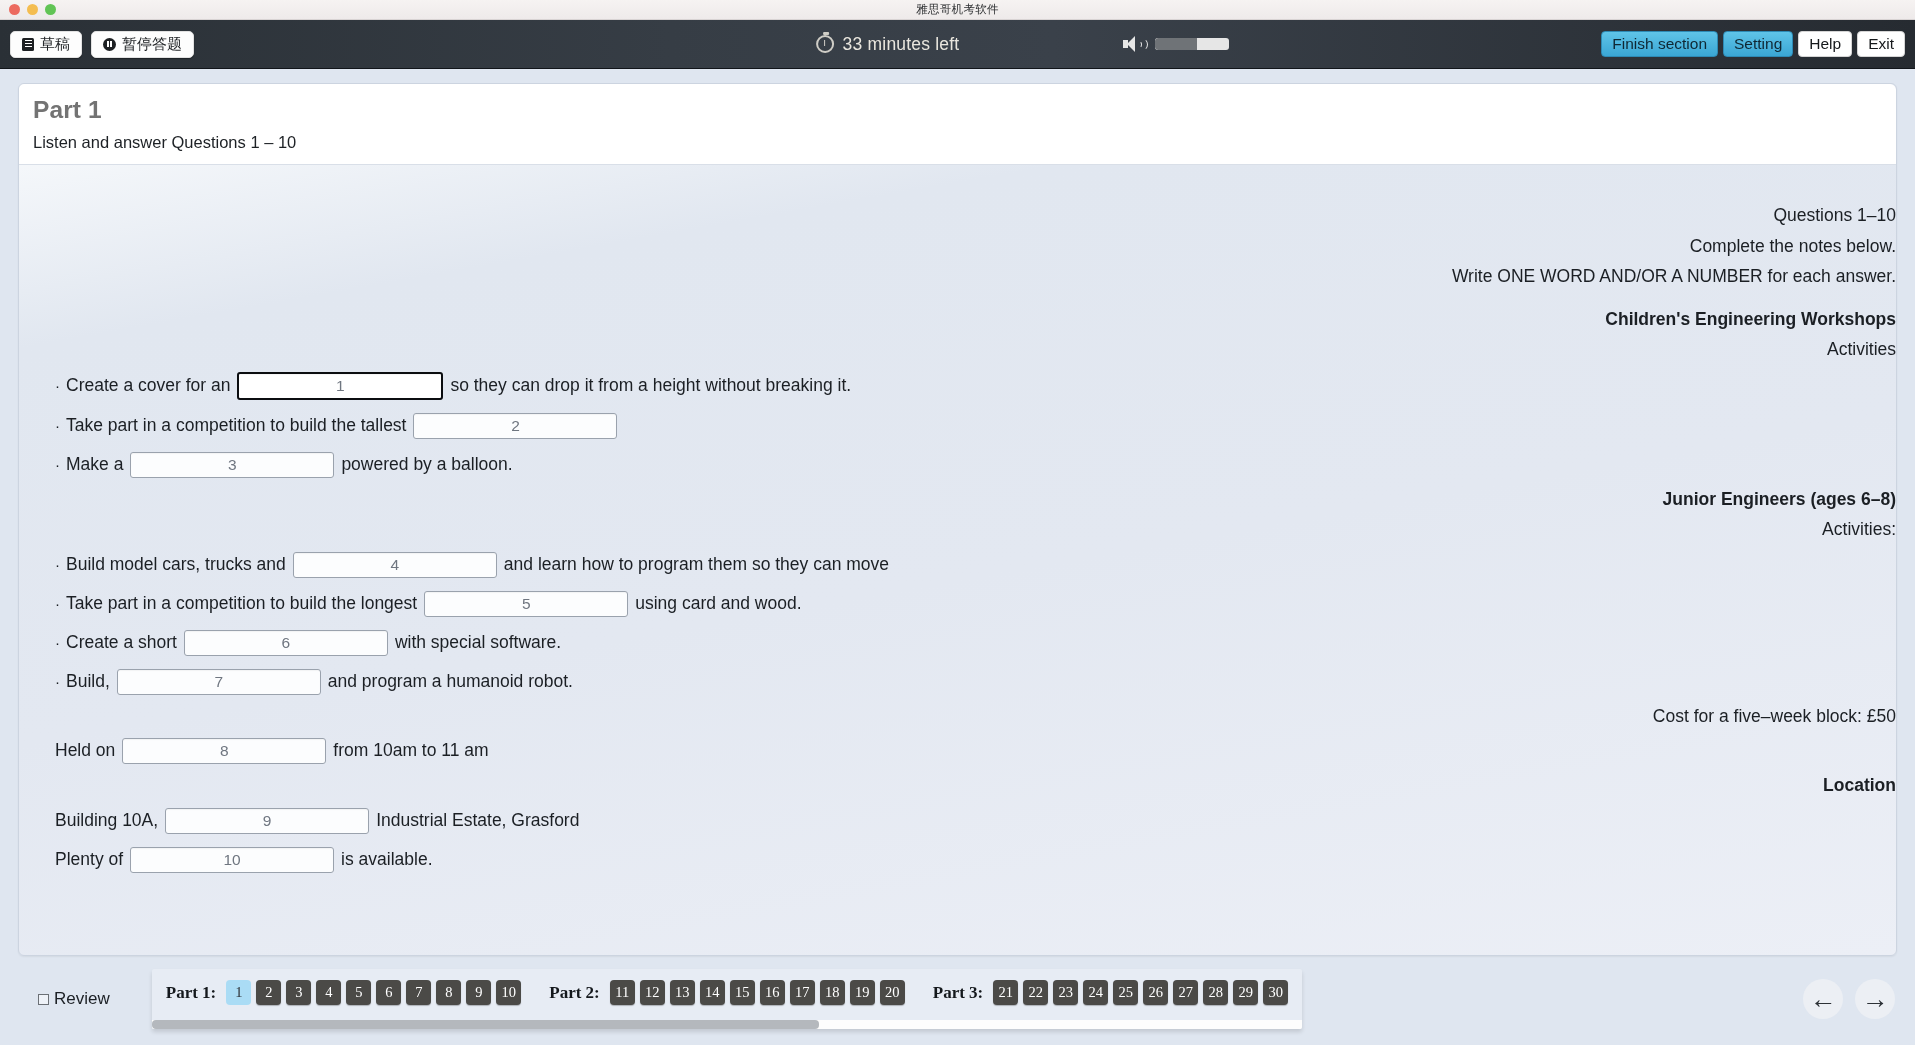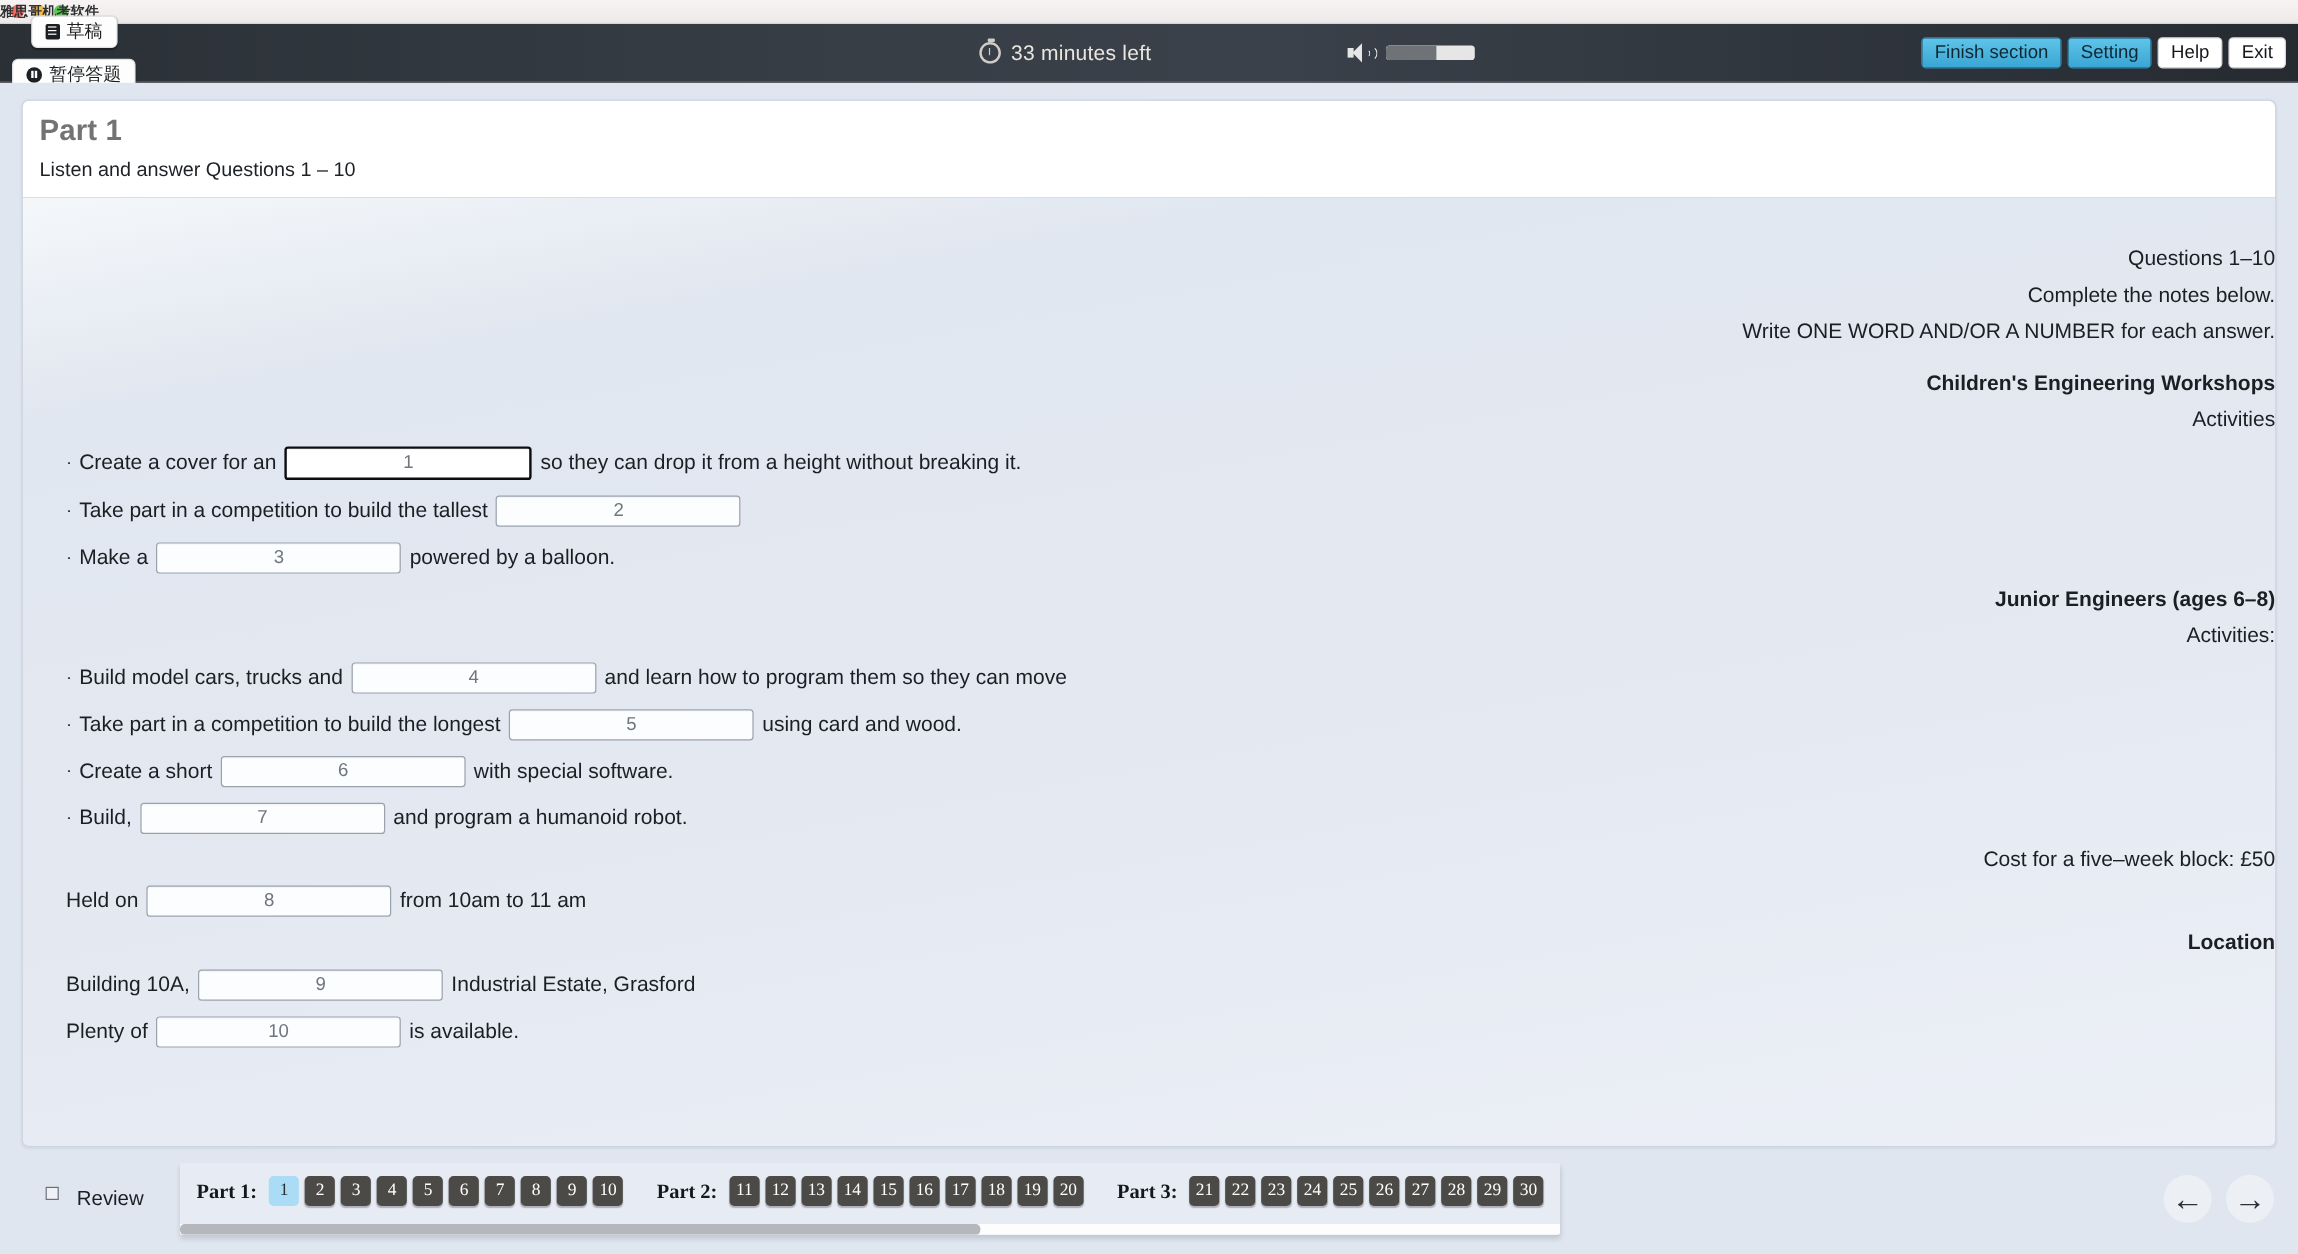--- a/index.html
+++ b/index.html
@@ -30,38 +30,39 @@
     width: 11px; height: 11px;
     border-radius: 50%;
     display: block;
   }
   .tl-close  { background: #ec6a5f; }
   .tl-min    { background: #f4bd50; }
   .tl-max    { background: #61c455; }
   #window-title {
     position: absolute;
     left: 0; right: 0;
+    text-align: center;
     font-size: 11.5px;
     color: #2f3133;
-    font-weight: 700;
+    font-weight: 400;
     letter-spacing: .3px;
     pointer-events: none;
   }
 
   
   #toolbar {
     height: 49px;
     background: linear-gradient(to right, #2a3036 0%, #363d45 35%, #3a414a 55%, #262b31 100%);
     display: flex;
     align-items: center;
     padding: 0 10px;
     position: relative;
     border-bottom: 1px solid #11151a;
   }
-  .tb-left { display: flex; gap: 9px; align-items: center; flex-direction: column; }
+  .tb-left { display: flex; gap: 9px; align-items: center; }
 
   .chip-btn {
     background: #fdfdfd;
     border: 1px solid #e2e2e2;
     border-radius: 5px;
     height: 27px;
     padding: 0 11px;
     display: inline-flex;
     align-items: center;
     gap: 6px;
@@ -297,27 +298,27 @@
     position: absolute;
     left: 0; right: 0; bottom: 0;
     height: 92px;
     display: flex;
     align-items: center;
     padding: 0 20px 0 38px;
     gap: 0;
   }
   #review-wrap {
     display: flex;
-    align-items: flex-start;
-    gap: 15px;
+    align-items: center;
+    gap: 5px;
     font-size: 17px;
     color: #1b1f24;
     cursor: pointer;
     flex: none;
-    margin-right: 30px;
+    margin-right: 42px;
   }
   #review-box {
     width: 11px; height: 11px;
     border: 1px solid #6b7076;
     background: #eef2f8;
     display: inline-block;
   }
 
   #qnav-outer {
     flex: 1;

